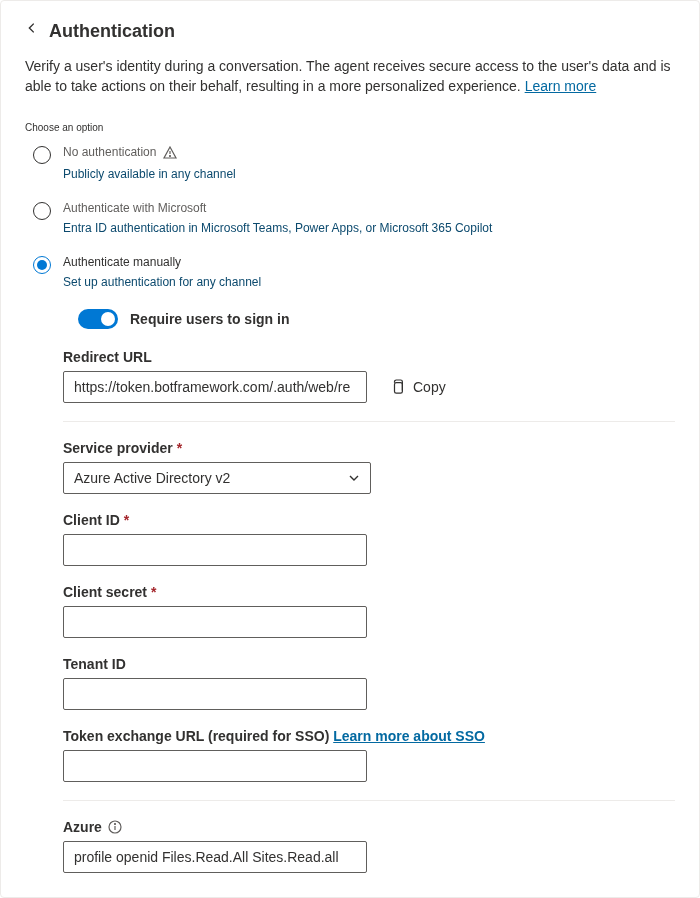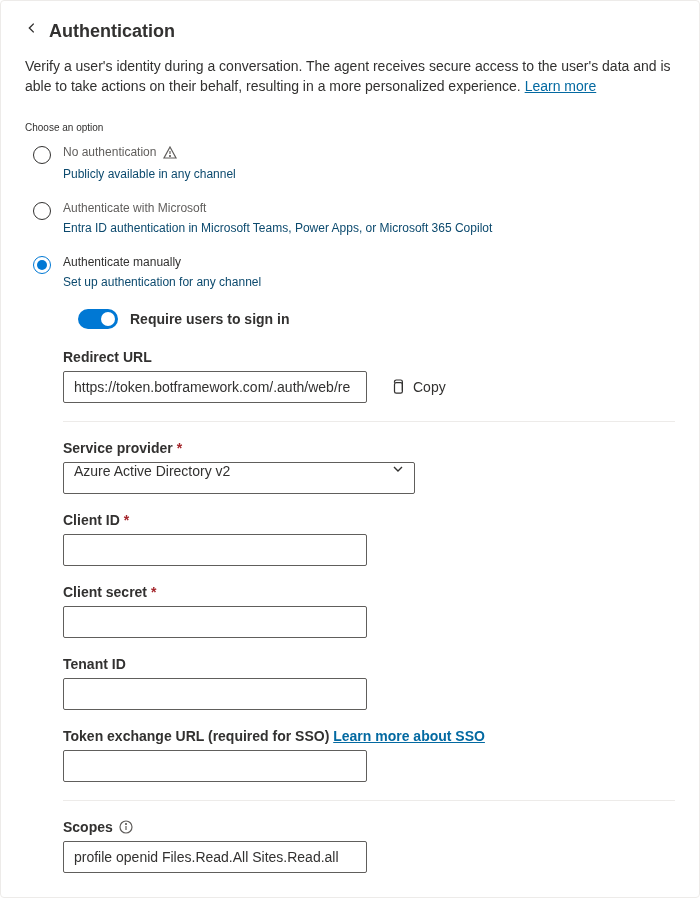--- a/index.html
+++ b/index.html
@@ -54,23 +54,23 @@
 
   .field-block { margin-bottom: 18px; }
   .flabel { font-size: 14px; font-weight: 600; margin-bottom: 6px; display: block; }
   .req { color: #a4262c; }
   .input {
     width: 304px; height: 32px; border: 1px solid #605e5c;
     border-radius: 2px; padding: 0 10px; font-family: inherit; font-size: 14px;
     background: #fff; color: #323130;
   }
   .select {
-    width: 352px; height: 32px; border: 1px solid #605e5c;
+    width: 308px; height: 32px; border: 1px solid #605e5c;
     border-radius: 2px; padding: 0 10px; font-size: 14px;
-    display: flex; justify-content: space-between;
+    display: flex; align-items: center; justify-content: space-between;
     cursor: pointer; background: #fff;
   }
   .chev-dn { width: 12px; height: 12px; stroke: #323130; stroke-width: 1.4; fill: none; }
   .row { display: flex; align-items: center; gap: 24px; }
   .copy-btn { display: flex; align-items: center; gap: 8px; font-size: 14px; cursor: pointer; color: #323130; }
   .copy-icn { width: 14px; height: 16px; stroke: #323130; fill: none; stroke-width: 1.4; }
   hr.sep { border: none; border-top: 1px solid #edebe9; margin: 18px 0; }
   .info { width: 14px; height: 14px; stroke: #605e5c; fill: none; stroke-width: 1.2; vertical-align: -2px; margin-left: 2px; }
 </style>
 </head>
@@ -172,21 +172,21 @@
 
     <div class="field-block">
       <label class="flabel"><span>Token exchange URL (required for SSO) </span><a class="link">Learn more about SSO</a></label>
       <input class="input" value="" style="">
     </div>
 
     <hr class="sep">
 
     <div class="field-block">
       <label class="flabel">
-        <span>Scopes</span>
+        <span>Azure</span>
         <svg class="info" viewBox="0 0 14 14">
             <circle cx="7" cy="7" r="6"></circle>
             <line x1="7" y1="6" x2="7" y2="10"></line>
             <circle cx="7" cy="4" r="0.5" fill="#605e5c"></circle>
           </svg>
       </label>
       <input class="input" value="profile openid Files.Read.All Sites.Read.all" style="">
     </div>
 
   </div>

